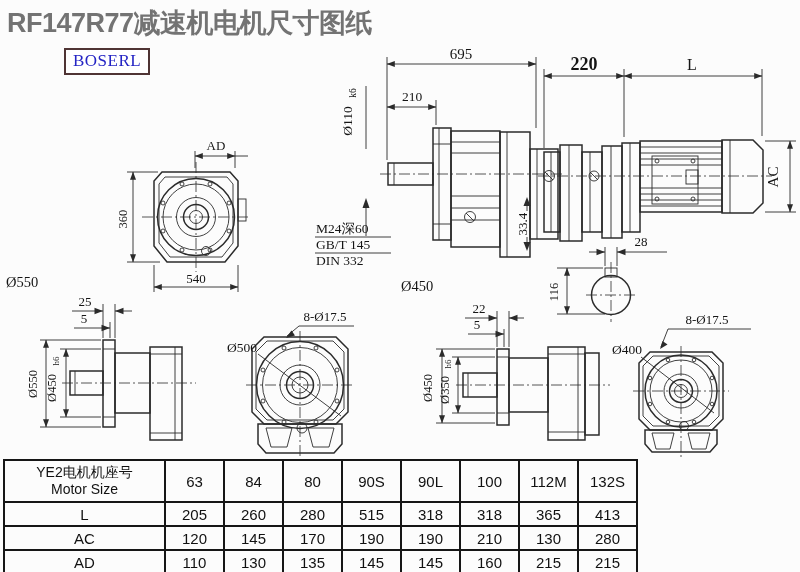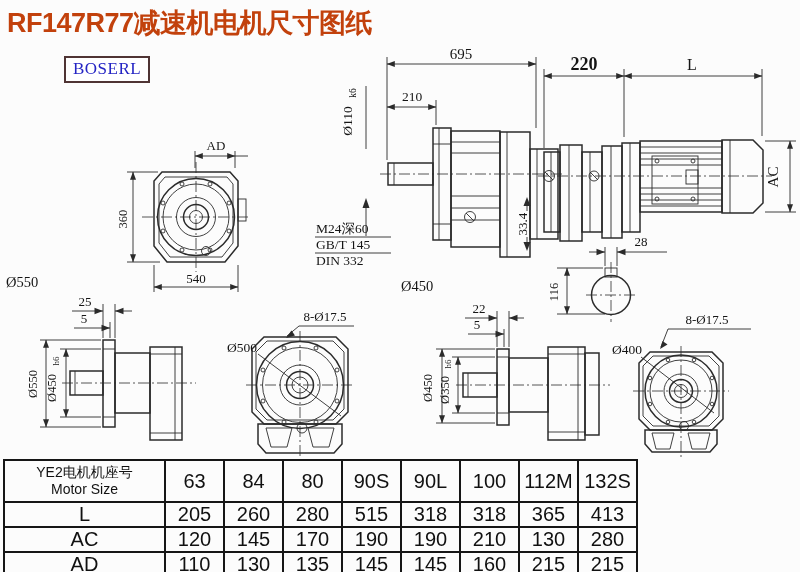--- a/index.html
+++ b/index.html
@@ -1,32 +1,32 @@
 <!DOCTYPE html>
 <html><head>
 <meta charset="utf-8">
 <style>
   html,body{margin:0;padding:0;}
   body{background:#e8e8e8;font-family:"Liberation Sans",sans-serif;}
   #stage{position:relative;width:800px;height:572px;background:#fcfcfc;overflow:hidden;margin:0 auto;}
-  #title{position:absolute;left:7px;top:5px;font-size:27px;font-weight:bold;color:#c2410c;
+  #title{position:absolute;left:7px;top:5px;font-size:27px;font-weight:bold;color:#737373;
          letter-spacing:-0.5px;white-space:nowrap;}
-  #logo{position:absolute;left:64px;top:56px;border:2px solid #4f3434;color:#2424c4;
+  #logo{position:absolute;left:64px;top:48px;border:2px solid #4f3434;color:#2424c4;
         font-family:"Liberation Serif",serif;font-size:17px;padding:1px 7px 2px 7px;background:#fff;
         letter-spacing:0.5px;}
   svg{position:absolute;left:0;top:0;z-index:1;}
   svg text{fill:#151515;font-family:"Liberation Serif",serif;}
   .ln line,.ln path,.ln rect,.ln circle{stroke:#2b2b2b;fill:none;}
   .thick{stroke-width:1.5;}
   .thin{stroke-width:0.9;}
   .cl{stroke-width:0.8;stroke-dasharray:11 3 2 3;stroke:#4a4a4a;}
   .arrow{fill:#2b2b2b;stroke:none;}
   #sizetable{position:absolute;left:3px;top:459px;z-index:2;border-collapse:collapse;table-layout:fixed;}
   #sizetable td{border:2px solid #161616;text-align:center;vertical-align:middle;
-                font-size:20px;color:#111;padding:0;}
+                font-size:15px;color:#111;padding:0;}
   #sizetable .hdr td{height:40px;}
   #sizetable .dat td{height:22px;}
   #sizetable .lblcell{font-size:14px;line-height:1.25;}
 </style>
 </head>
 <body>
 
 <div id="stage">
 
   <div id="title">RF147R77减速机电机尺寸图纸</div>

